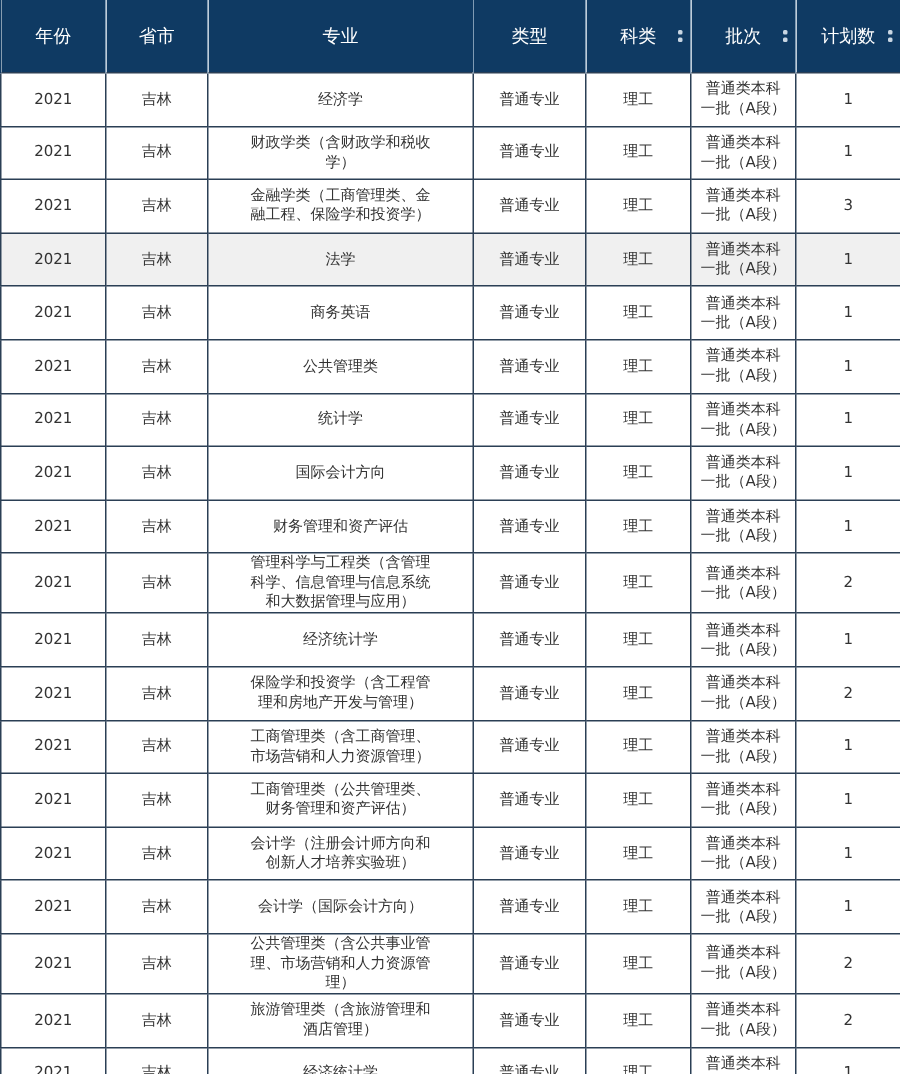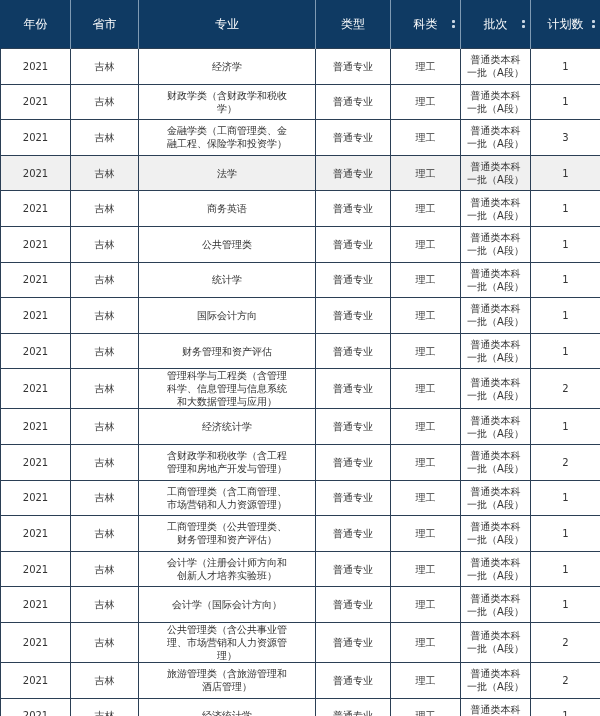--- a/index.html
+++ b/index.html
@@ -190,21 +190,21 @@
         <td>吉林</td>
         <td class="major">经济统计学</td>
         <td>普通专业</td>
         <td>理工</td>
         <td class="batch">普通类本科一批（A段）</td>
         <td class="count">1</td>
       </tr>
       <tr>
         <td>2021</td>
         <td>吉林</td>
-        <td class="major">含财政学和税收学（含工程管理和房地产开发与管理）</td>
+        <td class="major">保险学和投资学（含工程管理和房地产开发与管理）</td>
         <td>普通专业</td>
         <td>理工</td>
         <td class="batch">普通类本科一批（A段）</td>
         <td class="count">2</td>
       </tr>
       <tr>
         <td>2021</td>
         <td>吉林</td>
         <td class="major">工商管理类（含工商管理、市场营销和人力资源管理）</td>
         <td>普通专业</td>

